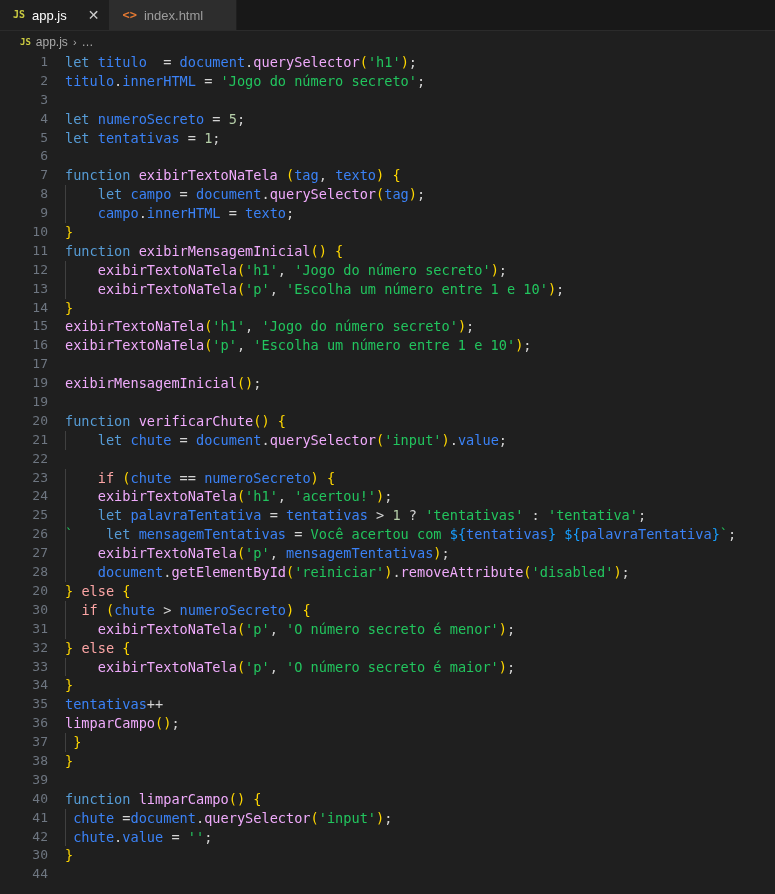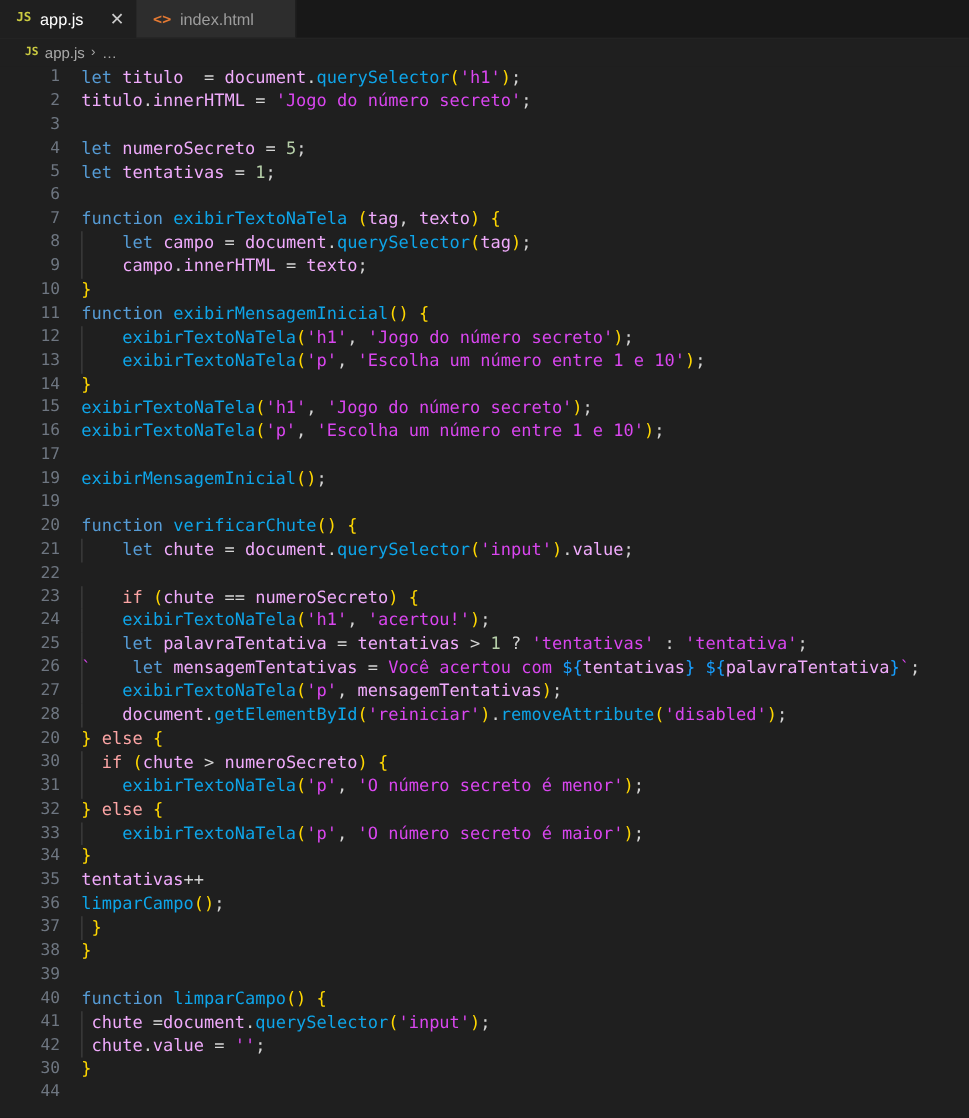--- a/index.html
+++ b/index.html
@@ -97,23 +97,23 @@
     position: absolute;
     top: 0; bottom: 0;
     width: 1px;
     background: #404040;
   }
   .g1 { left: 17px; }
 
   
   .kw   { color: #569cd6; text-align: center; }  
   .ctl  { color: #fca5a5; }  
-  .var  { color: #f0abfc; }  
-  .fn   { color: #0ea5e9; }  
-  .str  { color: #d946ef; }  
+  .var  { color: #3b82f6; }  
+  .fn   { color: #f0abfc; }  
+  .str  { color: #22c55e; }  
   .num  { color: #b5cea8; }  
   .op   { color: #d4d4d4; }
   .b1   { color: #ffd700; }  
   .b3   { color: #179fff; }  
 </style>
 </head>
 <body>
 
 <div class="tabbar">
   <div class="tab active">

